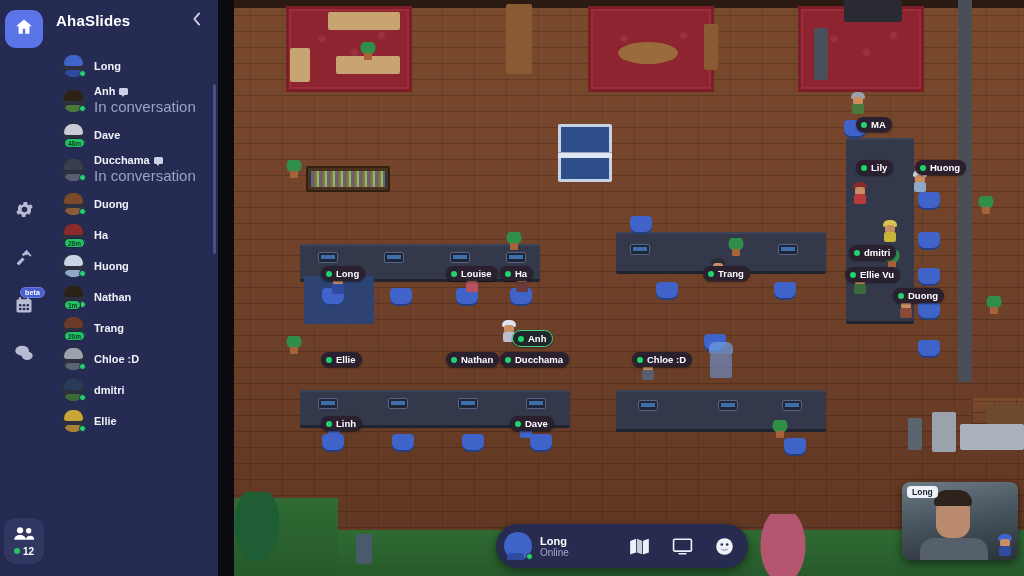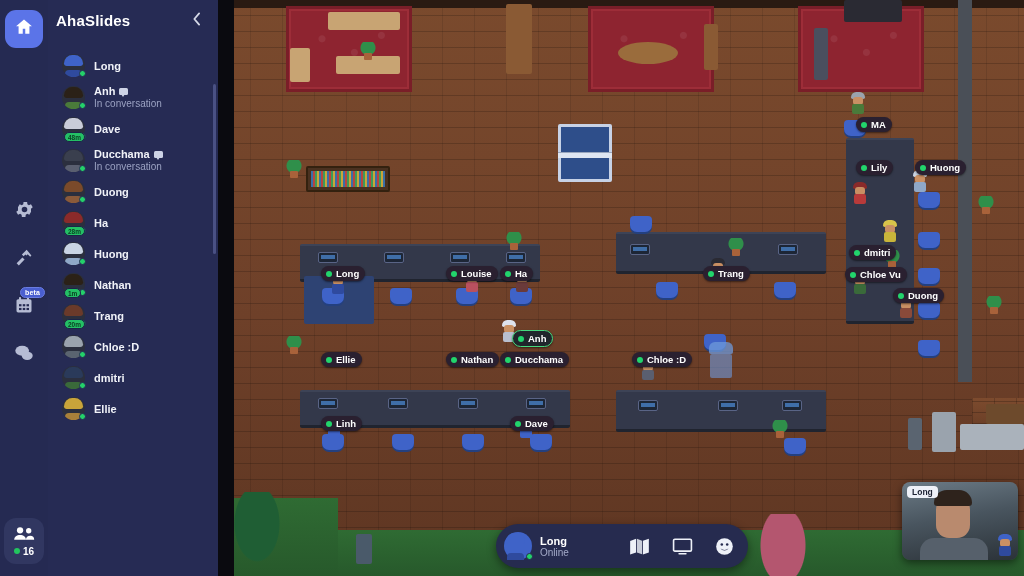--- a/index.html
+++ b/index.html
@@ -112,21 +112,21 @@
   }
   .conv-icon {
     display:inline-block; width:9px; height:7px; border-radius:1.5px;
     background:#cdd3e6; position:relative; flex-shrink:0;
   }
   .conv-icon::after {
     content:""; position:absolute; left:2px; bottom:-2px;
     border-left:2px solid transparent; border-right:2px solid transparent;
     border-top:3px solid #cdd3e6;
   }
-  .m-sub { color:#9ba2c2; font-size:10px; white-space:nowrap; }
+  .m-sub { color:#9ba2c2; font-size:15px; white-space:nowrap; }
 
   #sb-thumb {
     position:absolute; right:2px; top:44px; width:3px; height:170px;
     background:#4a5184; border-radius:2px;
   }
   #invite-wrap { padding:8px 10px 12px; }
   #invite-btn {
     height:30px; border-radius:15px; background:#3f456f;
     display:flex; align-items:center; justify-content:center; gap:7px;
     color:#fff; font-size:11.5px; font-weight:bold; cursor:pointer;
@@ -366,21 +366,21 @@
     <span>
       <svg width="22" height="15" viewBox="0 0 28 18" fill="#fff">
         <circle cx="9" cy="5" r="4"></circle>
           <circle cx="20" cy="5.5" r="3.4"></circle>
         <path d="M1.5 17c0-3.6 3.3-6 7.5-6s7.5 2.4 7.5 6z"></path>
         <path d="M16.5 17c0-3 2.2-5 5.5-5 3 0 5 1.8 5 5z"></path>
       </svg>
     </span>
     <span id="people-count">
       <span class="dot-green"></span>
-      <span>16</span>
+      <span>12</span>
     </span>
   </div>
 </div>
 
 <div id="sidebar">
 
   <div id="sb-head">
     <span id="sb-title">AhaSlides</span>
     <span id="collapse-btn">
       <svg width="9" height="14" viewBox="0 0 10 16" fill="none" stroke="#d6dae8" stroke-width="2" stroke-linecap="round" stroke-linejoin="round">
@@ -808,21 +808,21 @@
       <div class="tag" style="left: 697px; top: 160px;">
         <span class="tdot"></span>
         <span>Huong</span>
       </div>
       <div class="tag" style="left: 631px; top: 245px;">
         <span class="tdot"></span>
         <span>dmitri</span>
       </div>
       <div class="tag" style="left: 627px; top: 267px;">
         <span class="tdot"></span>
-        <span>Chloe Vu</span>
+        <span>Ellie Vu</span>
       </div>
       <div class="tag" style="left: 675px; top: 288px;">
         <span class="tdot"></span>
         <span>Duong</span>
       </div>
     </div>
 </div>
 
 <div id="toolbar">
   <div id="tb-avatar">

